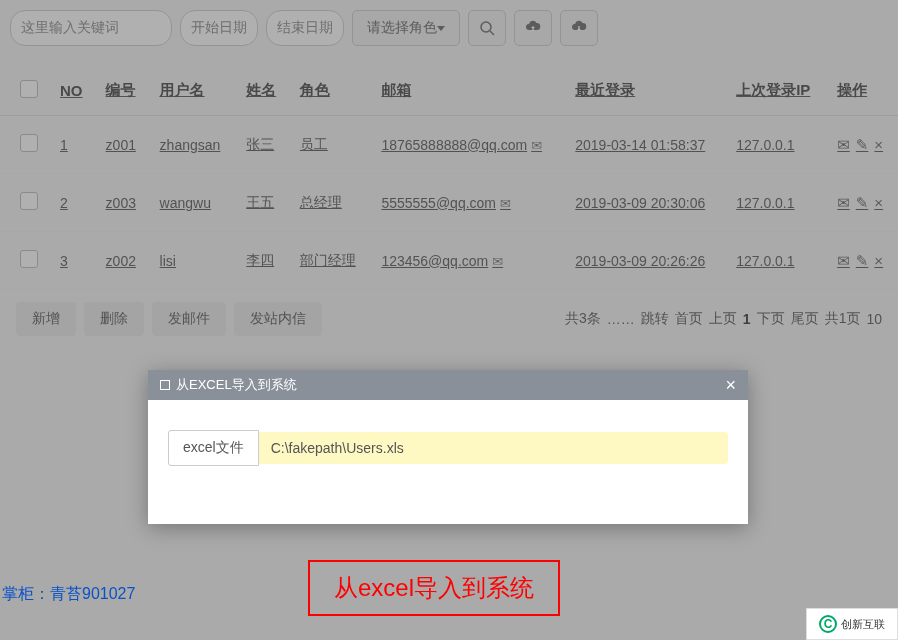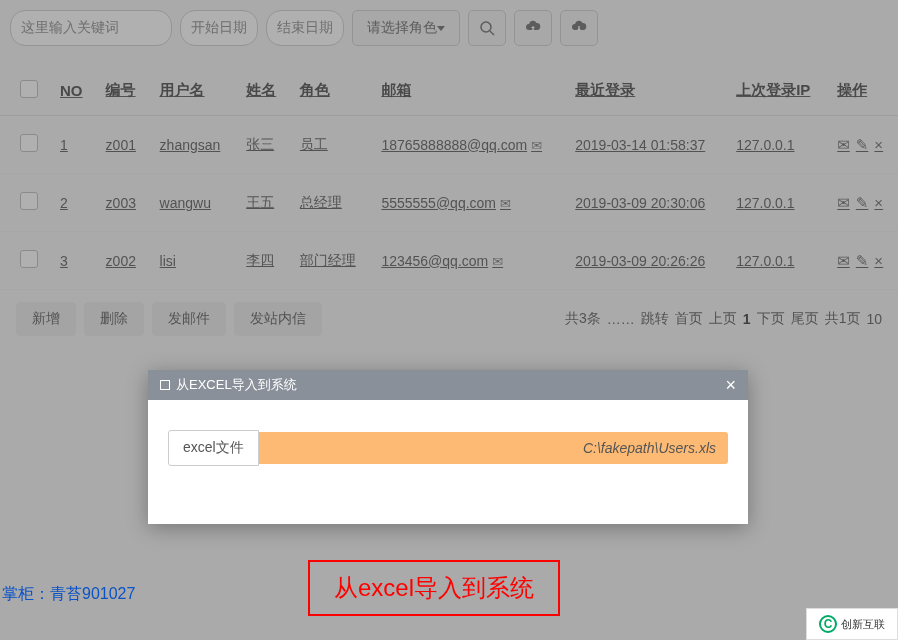--- a/index.html
+++ b/index.html
@@ -29,21 +29,21 @@
     .pager { margin-left: auto; color: #555; font-size: 14px; display: flex; align-items: center; gap: 6px; }
     .pager span { cursor: pointer; }
     
     .modal { position: absolute; left: 148px; top: 370px; width: 600px; background: #fff; z-index: 10; box-shadow: 0 4px 20px rgba(0,0,0,0.3); }
     .modal-head { background: #8a9099; color: #fff; padding: 6px 12px; display: flex; align-items: center; font-size: 13px; }
     .modal-head .sq { width: 10px; height: 10px; border: 1px solid #fff; margin-right: 6px; }
     .modal-head .close { margin-left: auto; font-size: 18px; cursor: pointer; line-height: 1; }
     .modal-body { padding: 30px 20px; text-align: center; }
     .fileline { display: flex; align-items: center; gap: 0; margin-bottom: 28px; }
     .fileline .lbl { border: 1px solid #ccc; background: #fff; padding: 8px 14px; border-radius: 3px 0 0 3px; color: #555; }
-    .fileline .path { flex: 1; background: #fdba74; padding: 8px 12px; text-align: right; color: #555; border-radius: 0 3px 3px 0; font-style: italic; }
+    .fileline .path { flex: 1; background: #fef9c3; padding: 8px 12px; text-align: left; color: #555; border-radius: 0 3px 3px 0; }
     .modal-btns { display: flex; justify-content: center; gap: 10px; }
     
     .annot { position: absolute; border: 2px solid red; color: red; font-size: 24px; padding: 10px 24px; left: 308px; top: 560px; z-index: 20; background: transparent; }
     .footer { position: absolute; left: 2px; top: 584px; color: #0a52c7; font-size: 16px; z-index: 20; text-align: center; }
     .logo-corner { position: absolute; right: 0; bottom: 0; width: 92px; height: 32px; background: #fff; border: 1px solid #ddd; display: flex; align-items: center; justify-content: center; z-index: 20; font-size: 11px; color: #333; gap: 4px; }
     .logo-corner .c { width: 18px; height: 18px; border-radius: 50%; border: 2px solid #0a6; color: #0a6; display: flex; align-items: center; justify-content: center; font-weight: bold; font-size: 12px; }
     
     svg { width: 16px; height: 16px; }
   </style>
 </head>

